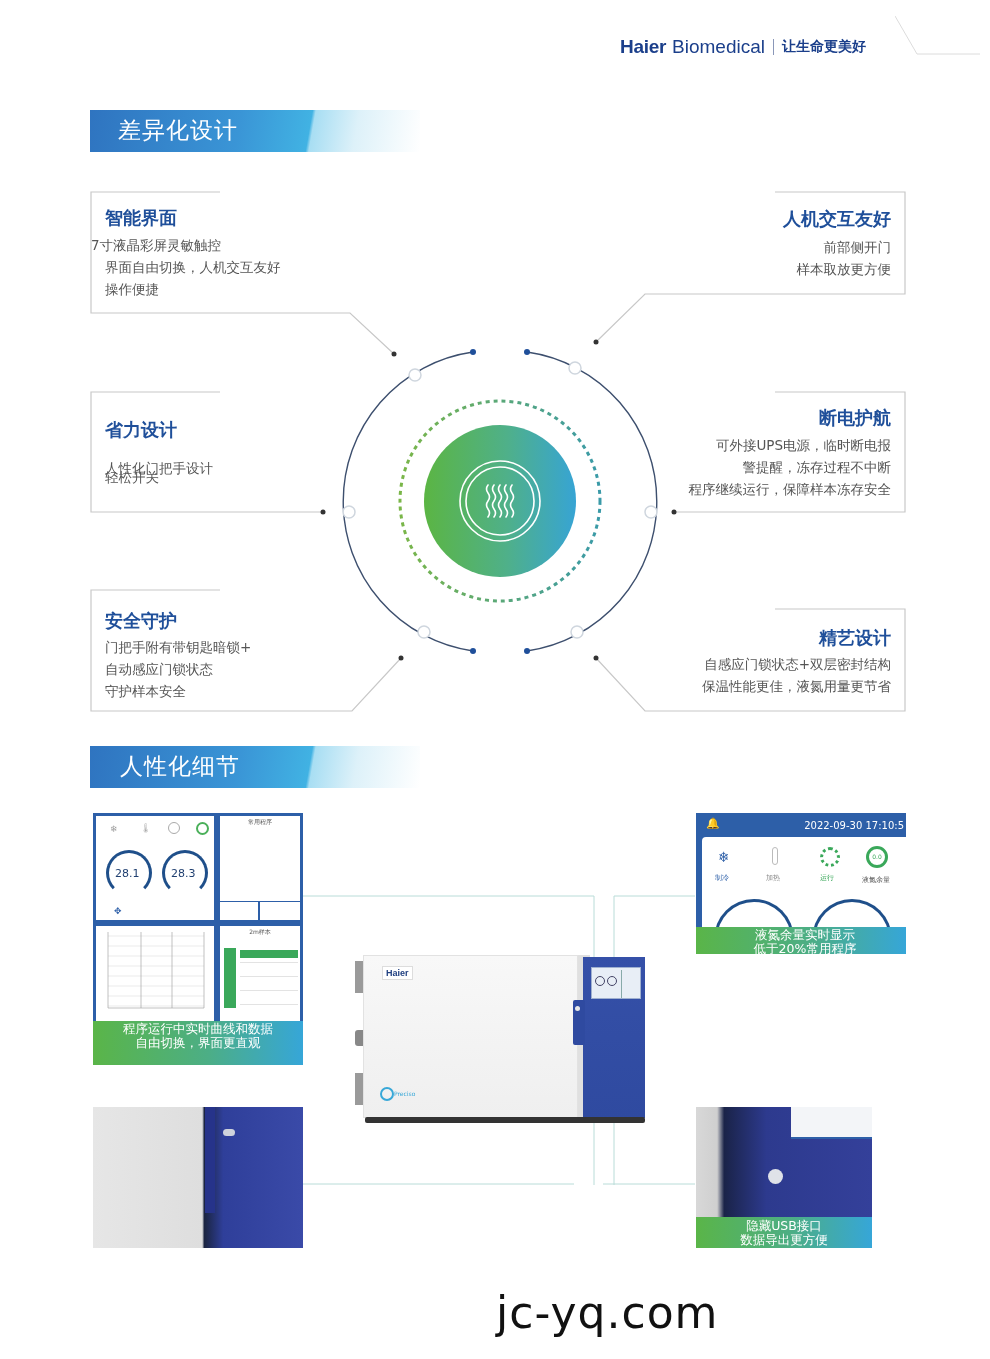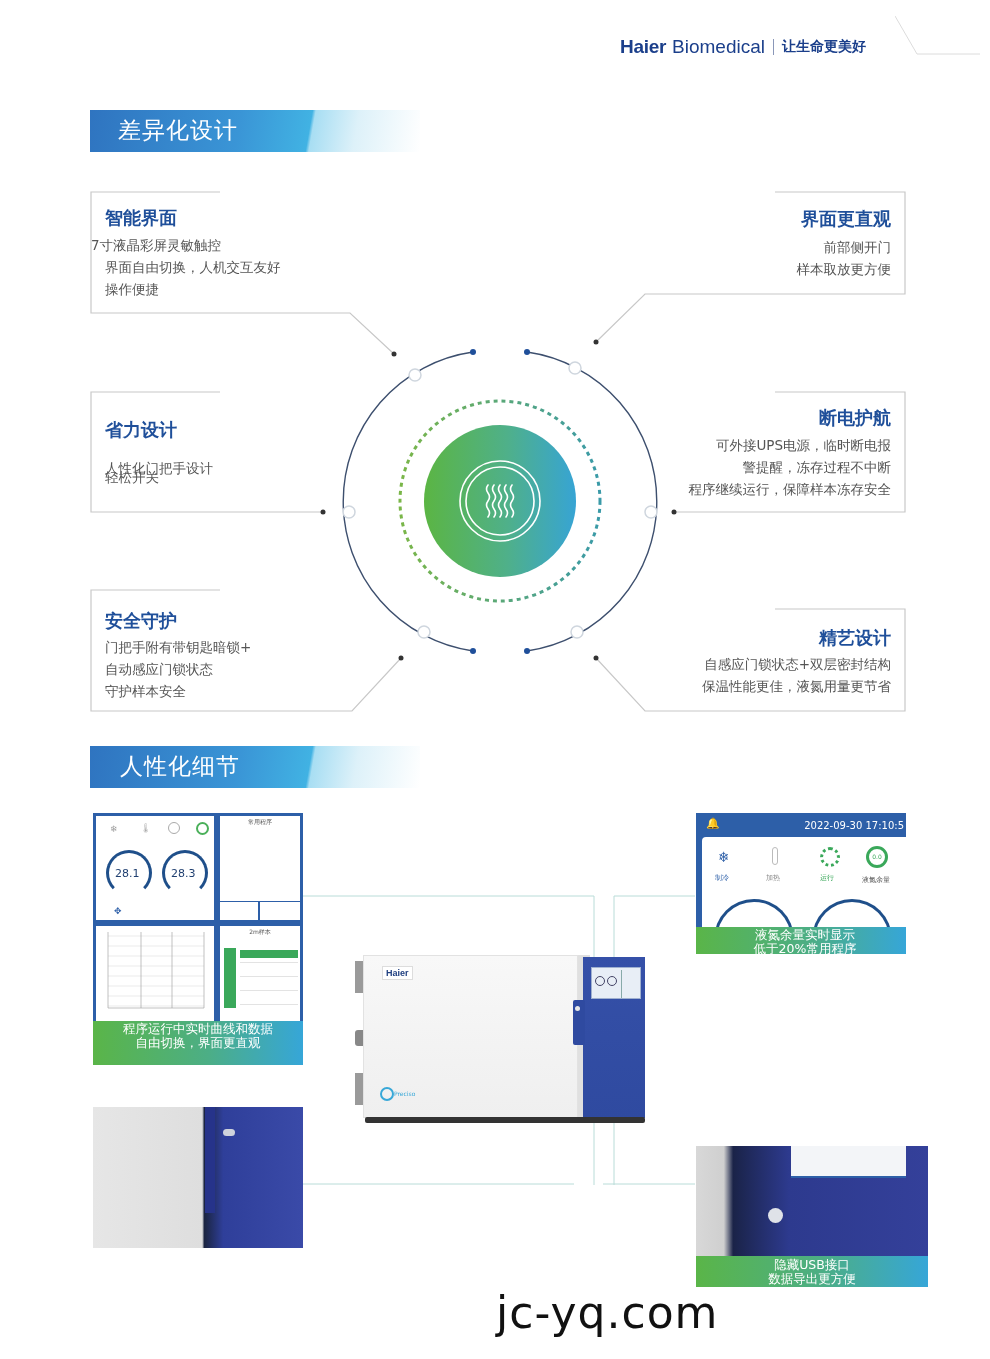--- a/index.html
+++ b/index.html
@@ -125,21 +125,21 @@
 </div>
 
 <div class="card" style="left:91px; top:192px; width:300px; height:121px;">
   <div class="ctitle" style="left:14px; top:14px;">智能界面</div>
   <div class="cline" style="left:0; top:42px;">7寸液晶彩屏灵敏触控</div>
   <div class="cline" style="left:14px; top:64px;">界面自由切换，人机交互友好</div>
   <div class="cline" style="left:14px; top:86px;">操作便捷</div>
 </div>
 
 <div class="card" style="left:645px; top:192px; width:260px; height:102px;">
-  <div class="ctitle" style="right:14px; top:15px;">界面更直观</div>
+  <div class="ctitle" style="right:14px; top:15px;">人机交互友好</div>
   <div class="cline" style="right:14px; top:44px;">前部侧开门</div>
   <div class="cline" style="right:14px; top:66px;">样本取放更方便</div>
 </div>
 
 <div class="card" style="left:91px; top:392px; width:232px; height:120px;">
   <div class="ctitle" style="left:14px; top:26px;">省力设计</div>
   <div class="cline" style="left:14px; top:52px;margin-top:13px;">人性化门把手设计</div>
   <div class="cline" style="left:14px; top:74px;">轻松开关</div>
 </div>
 
@@ -257,21 +257,21 @@
     <div>液氮余量实时显示</div>
     <div>低于20%常用程序</div>
   </div>
 </div>
 
 <div class="thumb" style="left:93px; top:1107px; width:210px; height:141px; background:linear-gradient(90deg,#e6e6e6 0%,#dedede 52%,#1a2440 53%,#2f3f9a 62%,#3a4aa8 100%);">
   <div style="position:absolute; left:130px; top:22px; width:12px; height:7px; border-radius:4px; background:#cfd3dc;"></div>
   <div style="position:absolute; left:112px; top:0; width:10px; height:106px; background:#26338a;"></div>
 </div>
 
-<div class="thumb" style="left:696px; top:1146px; width:232px; height:141px; background:linear-gradient(90deg,#d8d8d8 0%,#cfcfcf 12%,#1a2348 16%,#2d3a8e 40%,#34409a 100%);">
+<div class="thumb" style="left:696px; top:1107px; width:176px; height:141px; background:linear-gradient(90deg,#d8d8d8 0%,#cfcfcf 12%,#1a2348 16%,#2d3a8e 40%,#34409a 100%);">
   <div style="position:absolute; left:95px; top:0; width:115px; height:32px; background:#f3f5f8; border-bottom:2px solid #2d5fa8;"></div>
   <div style="position:absolute; left:72px; top:62px; width:15px; height:15px; border-radius:50%; background:#dfe2e8;"></div>
   <div class="thumb-caption" style="height:31px; padding-top:2px;">
     <div>隐藏USB接口</div>
     <div>数据导出更方便</div>
   </div>
 </div>
 
 <div class="freezer">
 

